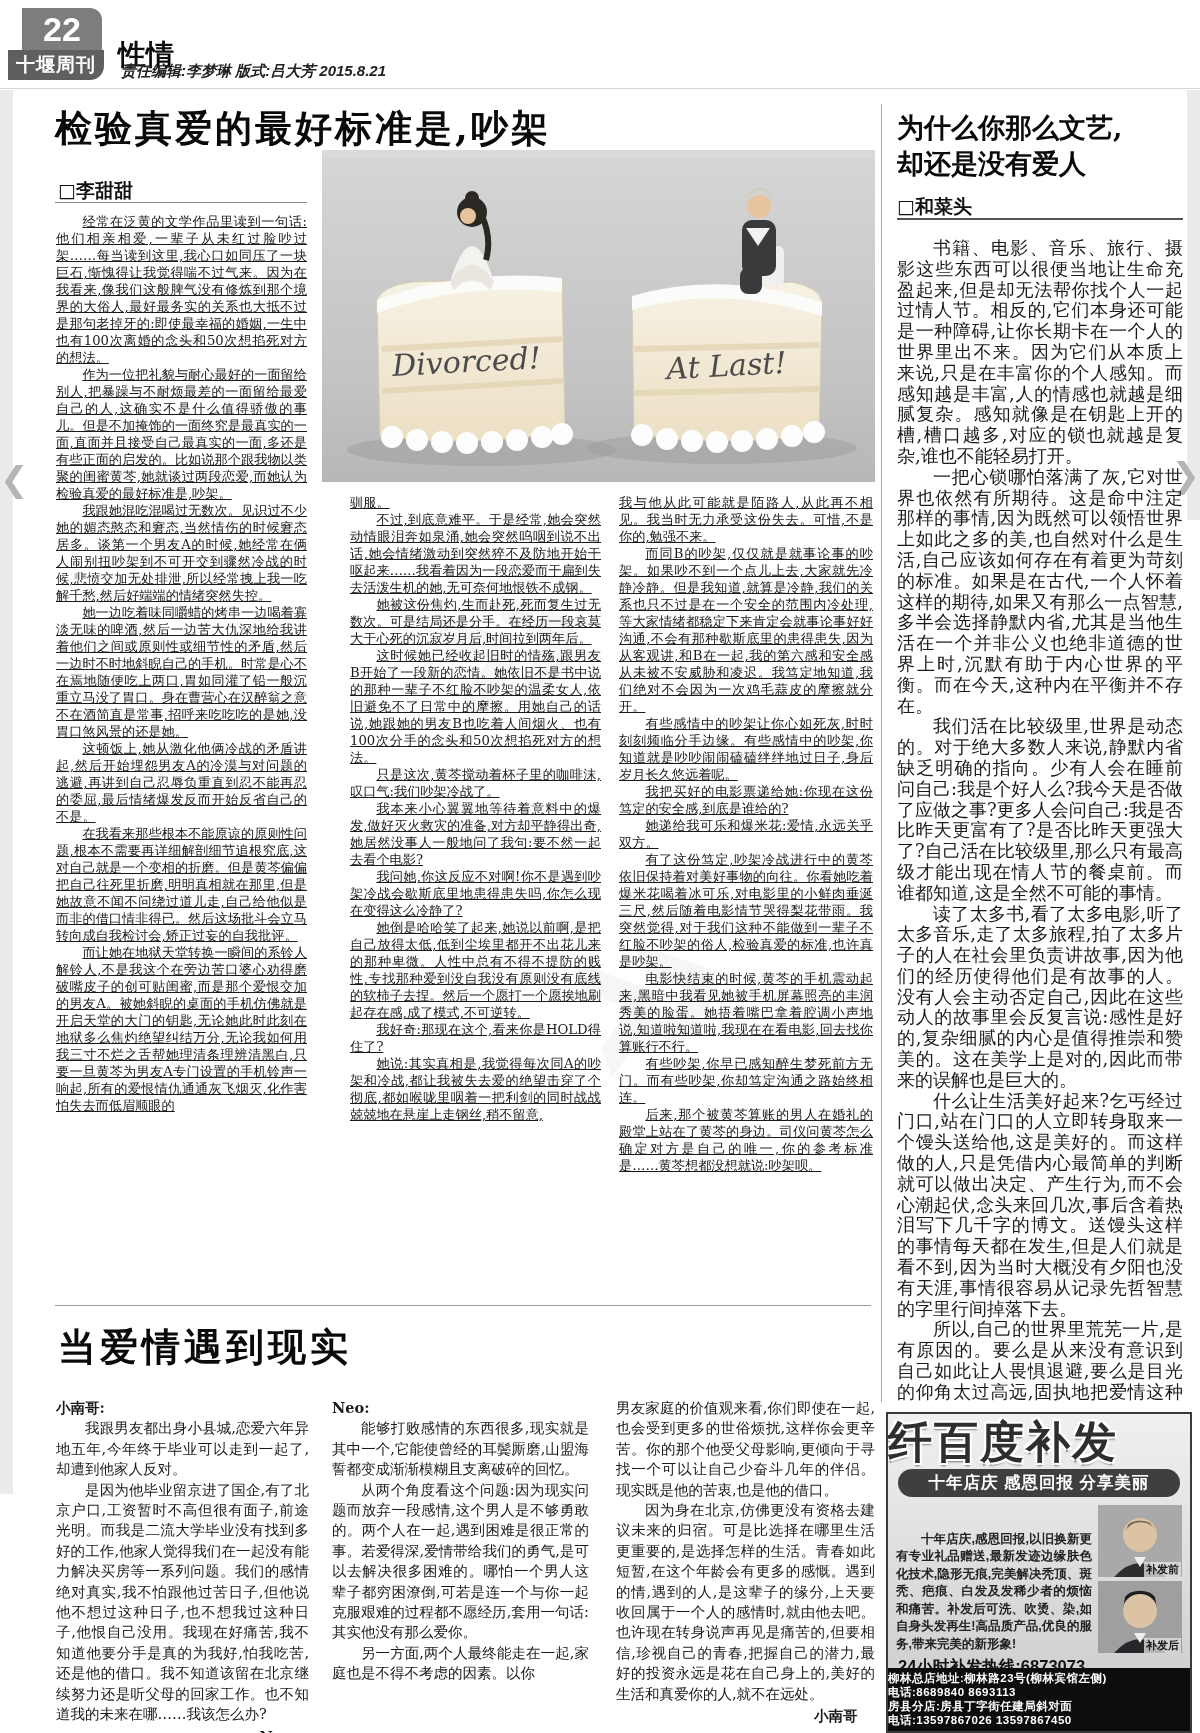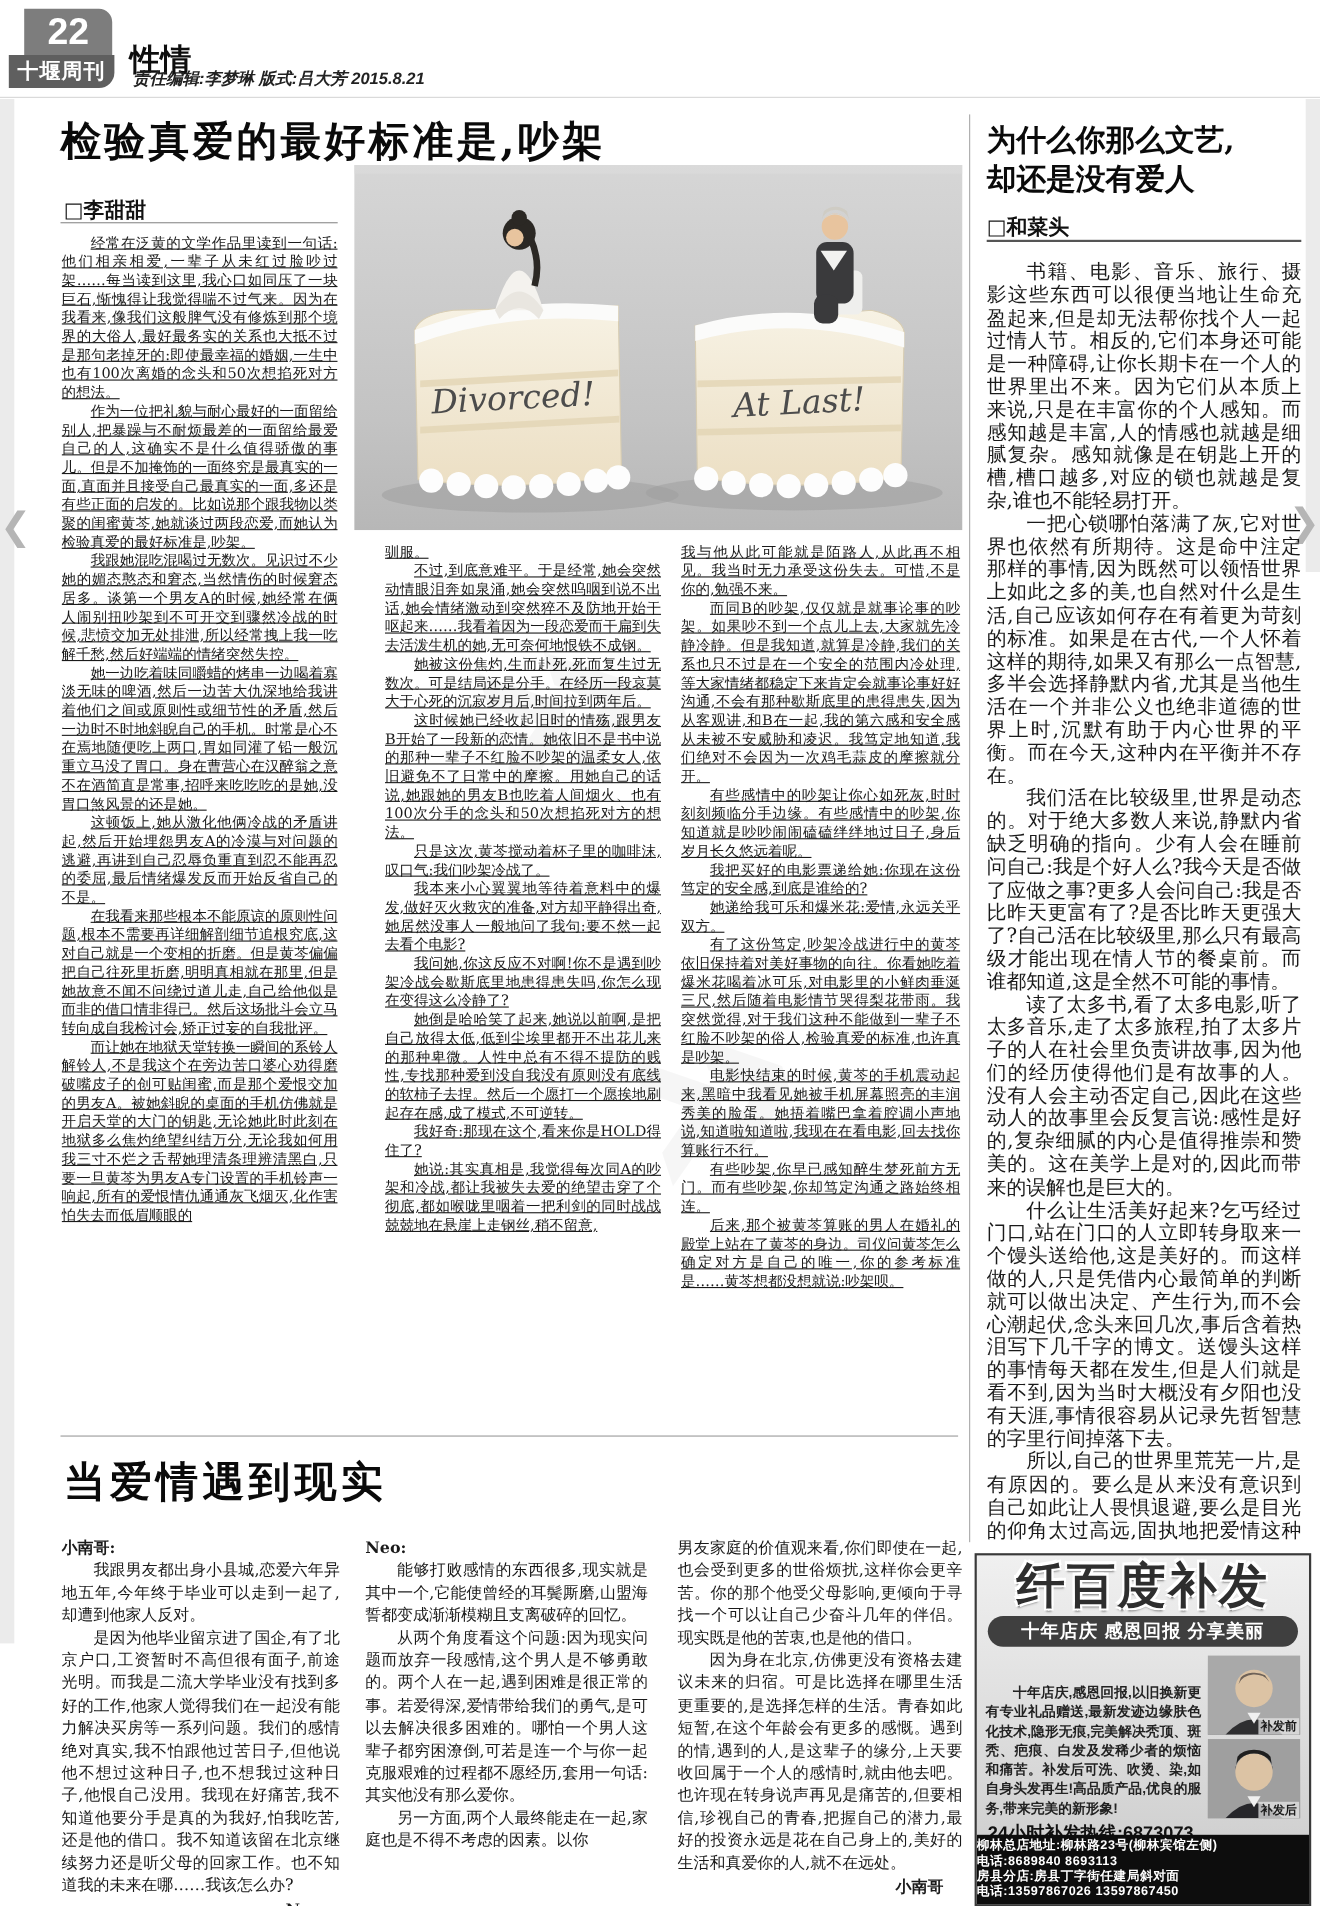--- a/index.html
+++ b/index.html
@@ -53,21 +53,21 @@
   .sig{text-align:right;font-weight:bold;text-indent:0 !important;padding-right:1.2em;margin-top:2px !important;}
   
   .wm{position:absolute;font-size:270px;font-weight:bold;color:rgba(0,0,0,0.035);
       font-family:"DejaVu Sans",sans-serif;pointer-events:none;z-index:5;}
   .wm1{left:420px;top:480px;transform:rotate(-18deg);}
   .wm2{left:560px;top:830px;transform:rotate(-18deg);}
   
   .ad{position:absolute;left:886px;top:1412px;width:306px;height:321px;border:2px solid #3a3a3a;
       box-sizing:border-box;background:linear-gradient(#f0f0f0,#c9c9c9);
       font-family:"Liberation Sans","DejaVu Sans",sans-serif;overflow:hidden;}
-  .ad-title{text-align:center;font-size:44px;font-weight:bold;color:#2e2e2e;line-height:48px;margin-top:4px;
+  .ad-title{text-align:left;font-size:44px;font-weight:bold;color:#2e2e2e;line-height:48px;margin-top:4px;
             letter-spacing:2px;text-shadow:-2px -2px 0 #fff,2px -2px 0 #fff,-2px 2px 0 #fff,2px 2px 0 #fff,0 3px 2px #777;}
   .ad-sub{margin:3px 10px 8px 10px;background:#3f3f3f;color:#fff;border-radius:14px;
           text-align:center;font-weight:bold;font-size:16.5px;padding:3px 0;letter-spacing:1px;}
   .ad-body-row{display:flex;margin:2px 8px 0 8px;align-items:flex-end;}
   .ad-body{flex:1;font-size:12.5px;font-weight:bold;line-height:17.5px;color:#222;text-align:justify;text-indent:2em;margin-right:6px;}
   .ad-photos{width:84px;display:flex;flex-direction:column;gap:4px;}
   .ad-photo{width:84px;height:72px;position:relative;background:linear-gradient(#bfbfbf,#8a8a8a);overflow:hidden;}
   .ad-photo .cap{position:absolute;right:1px;bottom:0px;font-size:11px;color:#1a1a1a;font-weight:bold;
                  background:rgba(230,230,230,0.75);padding:0 2px;margin-left:34px;}
   .ad-hotline{font-size:16.5px;font-weight:bold;color:#111;margin:3px 0 2px 10px;}

